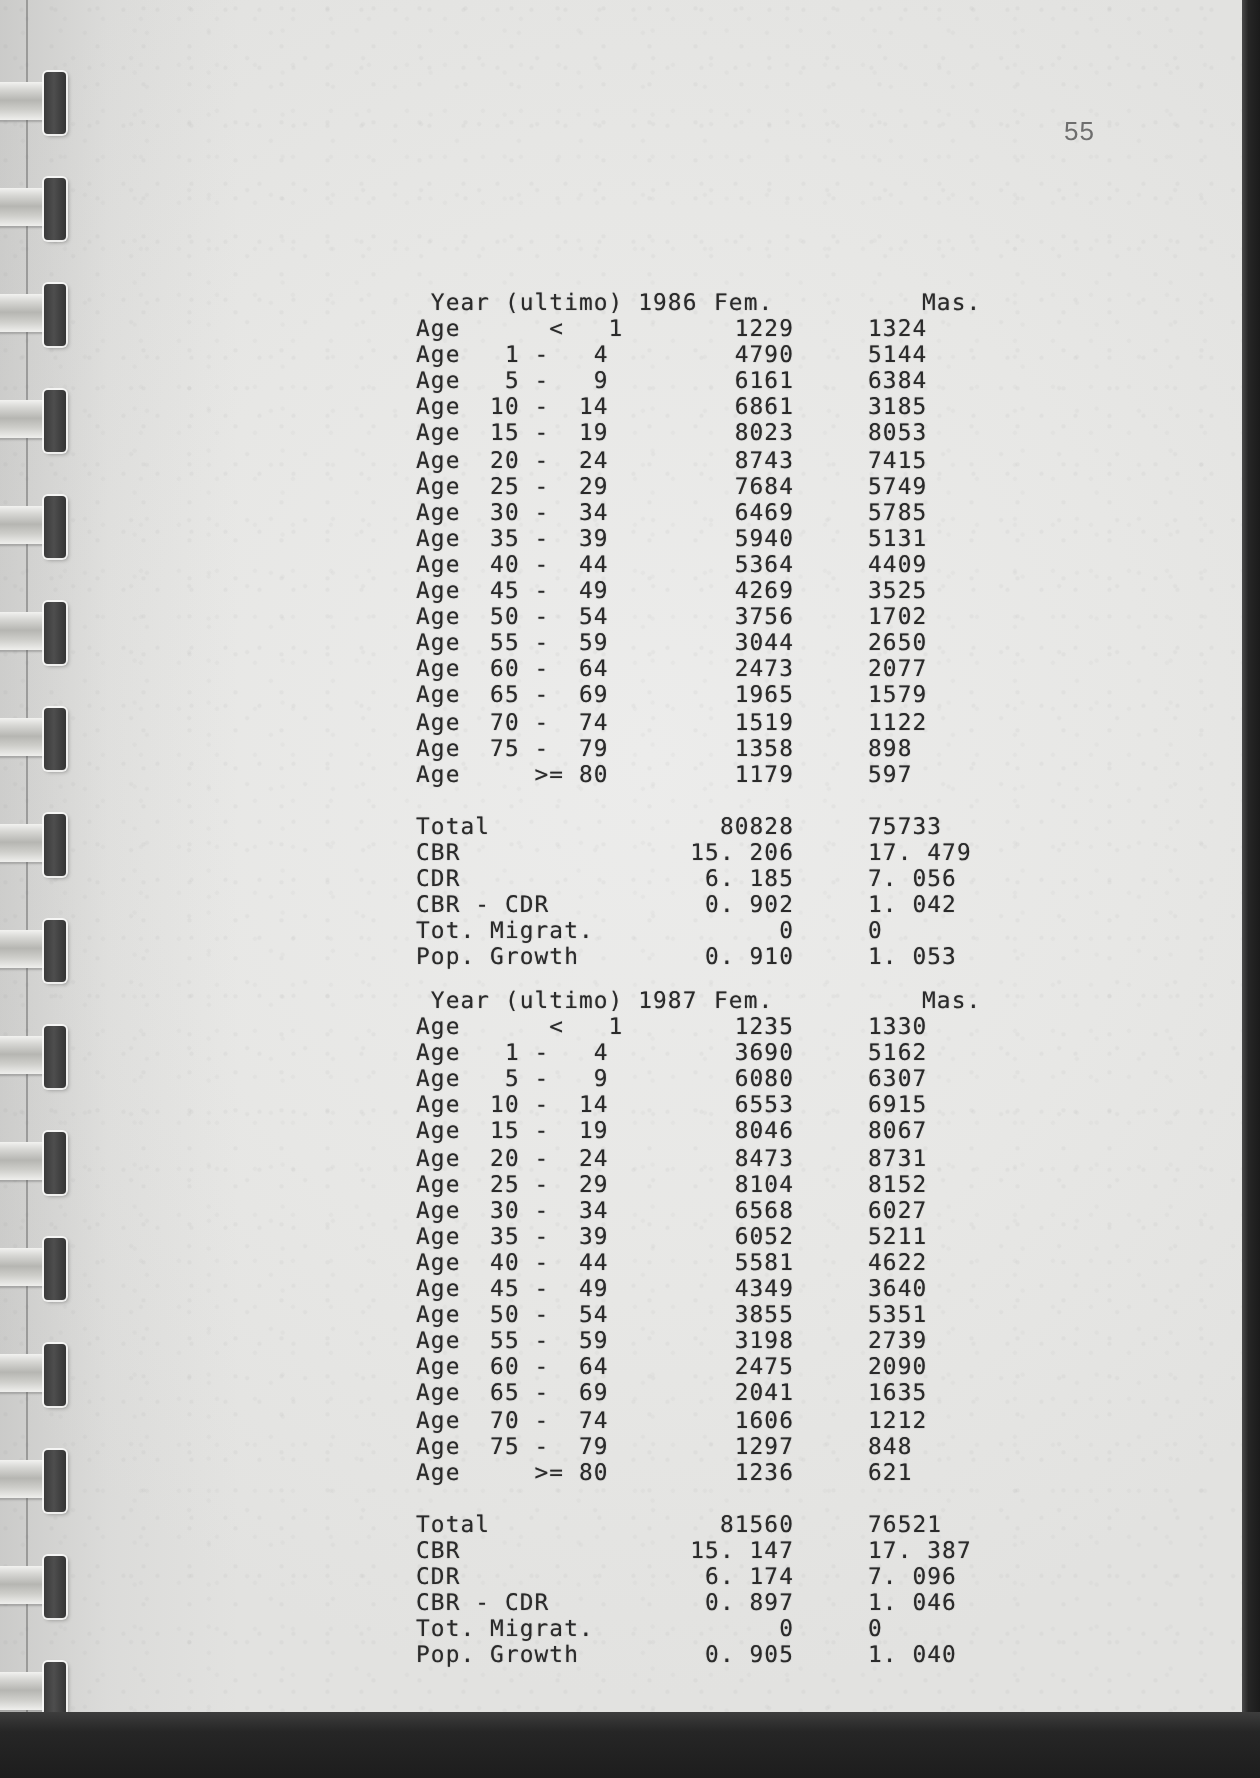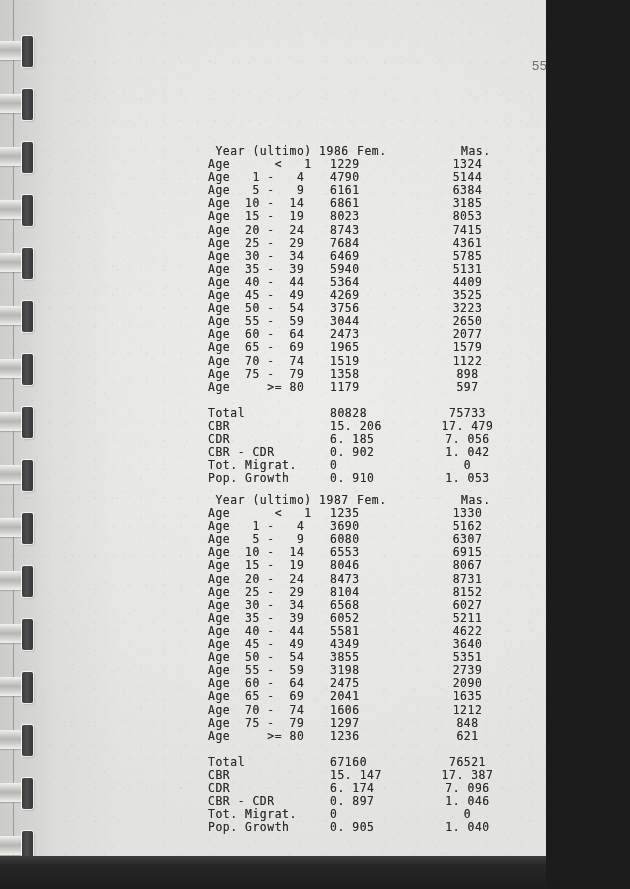--- a/index.html
+++ b/index.html
@@ -3,21 +3,21 @@
 <meta charset="utf-8">
 <style>
   html, body {
     margin: 0;
     padding: 0;
     background: #1c1c1c;
   }
 
   #page {
     position: relative;
-    width: 546px;
+    width: 630px;
     height: 889px;
     overflow: hidden;
     background: #232323;
     font-family: "DejaVu Sans Mono", monospace;
   }
 
   
   #paper {
     position: absolute;
     left: 0;
@@ -132,22 +132,22 @@
     font-family: "DejaVu Sans Mono", monospace;
     font-size: 11.4px;
     line-height: 13.1px;
     color: #2a2a2a;
     letter-spacing: .55px;
   }
   .prow.spacer { color: transparent; }
 
   .c-label   { position: absolute; left: 208px; }
   .c-sumlab  { position: absolute; left: 208px; width: 96px; text-align: left; }
-  .c-fem     { position: absolute; left: 330px; width: 67px; }
-  .c-mas     { position: absolute; left: 434px; width: 67px; text-align: center; }
+  .c-fem     { position: absolute; left: 330px; width: 67px; text-align: right; }
+  .c-mas     { position: absolute; left: 434px; width: 67px; text-align: left; }
 
   .head .c-label,
   .head .c-fem,
   .head .c-mas { text-align: left; }
   .head .c-fem { left: 357px; width: auto; }
   .head .c-mas { left: 461px; width: auto; }
 
   
   #printout { text-shadow: 0 0 .55px rgba(40,40,40,.55); }
 </style>
@@ -201,26 +201,26 @@
 
     <div id="printout">
       <div class="table-block" id="table-1986">
           <div class="prow head"><span class="c-label"> Year (ultimo) 1986</span><span class="c-fem">Fem.</span><span class="c-mas">Mas.</span></div>
           <div class="prow"><span class="c-label">Age      &lt;   1</span><span class="c-fem">1229</span><span class="c-mas">1324</span></div>
           <div class="prow"><span class="c-label">Age   1 -   4</span><span class="c-fem">4790</span><span class="c-mas">5144</span></div>
           <div class="prow"><span class="c-label">Age   5 -   9</span><span class="c-fem">6161</span><span class="c-mas">6384</span></div>
           <div class="prow"><span class="c-label">Age  10 -  14</span><span class="c-fem">6861</span><span class="c-mas">3185</span></div>
           <div class="prow"><span class="c-label">Age  15 -  19</span><span class="c-fem">8023</span><span class="c-mas">8053</span></div>
           <div class="prow"><span class="c-label">Age  20 -  24</span><span class="c-fem">8743</span><span class="c-mas">7415</span></div>
-          <div class="prow"><span class="c-label">Age  25 -  29</span><span class="c-fem">7684</span><span class="c-mas">4361</span></div>
+          <div class="prow"><span class="c-label">Age  25 -  29</span><span class="c-fem">7684</span><span class="c-mas">5749</span></div>
           <div class="prow"><span class="c-label">Age  30 -  34</span><span class="c-fem">6469</span><span class="c-mas">5785</span></div>
           <div class="prow"><span class="c-label">Age  35 -  39</span><span class="c-fem">5940</span><span class="c-mas">5131</span></div>
           <div class="prow"><span class="c-label">Age  40 -  44</span><span class="c-fem">5364</span><span class="c-mas">4409</span></div>
           <div class="prow"><span class="c-label">Age  45 -  49</span><span class="c-fem">4269</span><span class="c-mas">3525</span></div>
-          <div class="prow"><span class="c-label">Age  50 -  54</span><span class="c-fem">3756</span><span class="c-mas">3223</span></div>
+          <div class="prow"><span class="c-label">Age  50 -  54</span><span class="c-fem">3756</span><span class="c-mas">1702</span></div>
           <div class="prow"><span class="c-label">Age  55 -  59</span><span class="c-fem">3044</span><span class="c-mas">2650</span></div>
           <div class="prow"><span class="c-label">Age  60 -  64</span><span class="c-fem">2473</span><span class="c-mas">2077</span></div>
           <div class="prow"><span class="c-label">Age  65 -  69</span><span class="c-fem">1965</span><span class="c-mas">1579</span></div>
           <div class="prow"><span class="c-label">Age  70 -  74</span><span class="c-fem">1519</span><span class="c-mas">1122</span></div>
           <div class="prow"><span class="c-label">Age  75 -  79</span><span class="c-fem">1358</span><span class="c-mas">898</span></div>
           <div class="prow"><span class="c-label">Age     &gt;= 80</span><span class="c-fem">1179</span><span class="c-mas">597</span></div>
           <div class="prow spacer"> </div>
           <div class="prow"><span class="c-sumlab">Total</span><span class="c-fem">80828</span><span class="c-mas">75733</span></div>
           <div class="prow"><span class="c-sumlab">CBR</span><span class="c-fem">15. 206</span><span class="c-mas">17. 479</span></div>
           <div class="prow"><span class="c-sumlab">CDR</span><span class="c-fem">6. 185</span><span class="c-mas">7. 056</span></div>
@@ -242,21 +242,21 @@
           <div class="prow"><span class="c-label">Age  40 -  44</span><span class="c-fem">5581</span><span class="c-mas">4622</span></div>
           <div class="prow"><span class="c-label">Age  45 -  49</span><span class="c-fem">4349</span><span class="c-mas">3640</span></div>
           <div class="prow"><span class="c-label">Age  50 -  54</span><span class="c-fem">3855</span><span class="c-mas">5351</span></div>
           <div class="prow"><span class="c-label">Age  55 -  59</span><span class="c-fem">3198</span><span class="c-mas">2739</span></div>
           <div class="prow"><span class="c-label">Age  60 -  64</span><span class="c-fem">2475</span><span class="c-mas">2090</span></div>
           <div class="prow"><span class="c-label">Age  65 -  69</span><span class="c-fem">2041</span><span class="c-mas">1635</span></div>
           <div class="prow"><span class="c-label">Age  70 -  74</span><span class="c-fem">1606</span><span class="c-mas">1212</span></div>
           <div class="prow"><span class="c-label">Age  75 -  79</span><span class="c-fem">1297</span><span class="c-mas">848</span></div>
           <div class="prow"><span class="c-label">Age     &gt;= 80</span><span class="c-fem">1236</span><span class="c-mas">621</span></div>
           <div class="prow spacer"> </div>
-          <div class="prow"><span class="c-sumlab">Total</span><span class="c-fem">67160</span><span class="c-mas">76521</span></div>
+          <div class="prow"><span class="c-sumlab">Total</span><span class="c-fem">81560</span><span class="c-mas">76521</span></div>
           <div class="prow"><span class="c-sumlab">CBR</span><span class="c-fem">15. 147</span><span class="c-mas">17. 387</span></div>
           <div class="prow"><span class="c-sumlab">CDR</span><span class="c-fem">6. 174</span><span class="c-mas">7. 096</span></div>
           <div class="prow"><span class="c-sumlab">CBR - CDR</span><span class="c-fem">0. 897</span><span class="c-mas">1. 046</span></div>
           <div class="prow"><span class="c-sumlab">Tot. Migrat.</span><span class="c-fem">0</span><span class="c-mas">0</span></div>
           <div class="prow"><span class="c-sumlab">Pop. Growth</span><span class="c-fem">0. 905</span><span class="c-mas">1. 040</span></div>
         </div>
     </div>
   </div>
 
   <div id="edge-right"></div>

